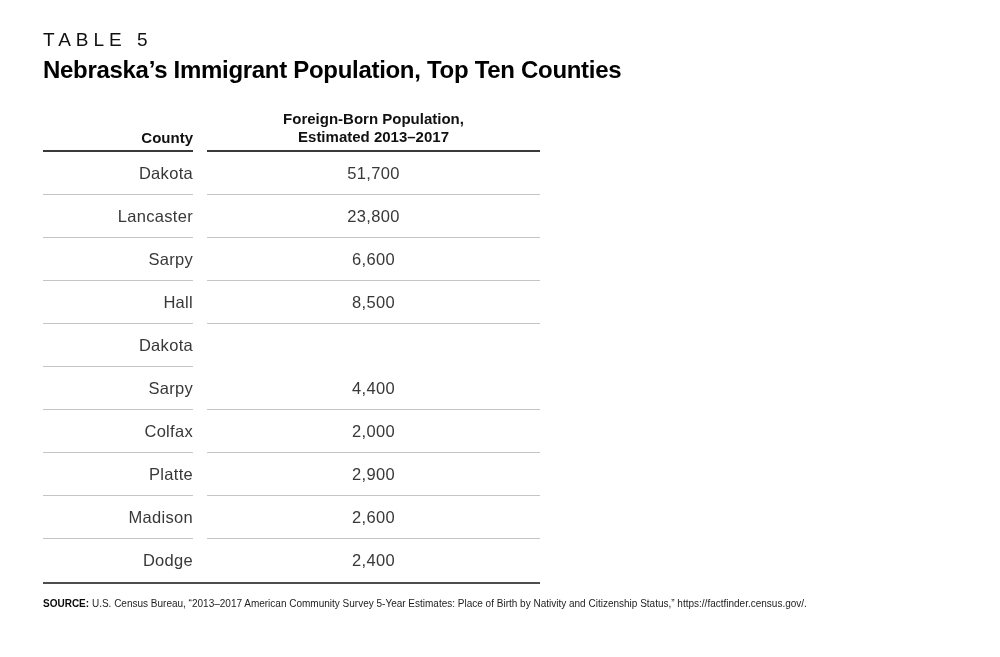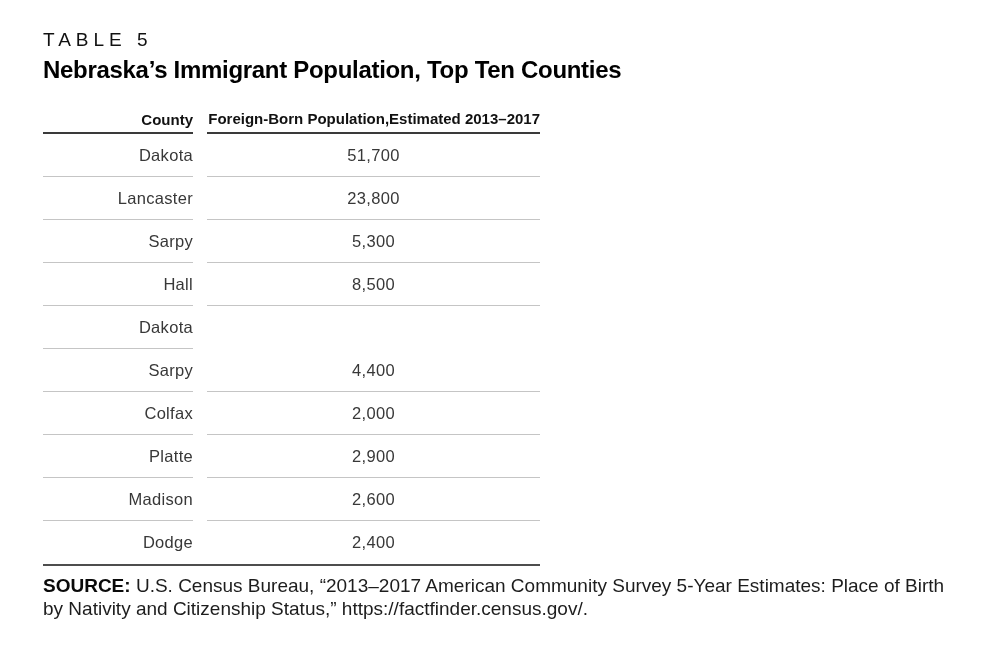--- a/index.html
+++ b/index.html
@@ -46,21 +46,21 @@
     padding-bottom: 4px;
   }
   .thead .cell.county {
     display: flex;
     align-items: flex-end;
     justify-content: flex-end;
     text-align: center;
   }
   .thead .cell.value {
     display: flex;
-    flex-direction: row;
+    flex-direction: column;
     justify-content: flex-end;
     text-align: center;
     line-height: 18px;
   }
   .cell.county { width: 150px; }
   .col-gap { width: 14px; flex: 0 0 14px; }
   .cell.value { width: 333px; }
   .trow { display: flex; }
   .trow .cell {
     display: flex;
@@ -74,21 +74,21 @@
   .trow .cell.county { justify-content: flex-end; text-align: right; }
   .trow .cell.value { justify-content: center; text-align: right; }
   .trow.last .cell { border-bottom: none; }
   .bottom-rule {
     width: 497px;
     border-top: 2px solid #4d4d4d;
   }
   .source {
     margin-top: 8px;
     width: 912px;
-    font-size: 19px;
+    font-size: 10px;
     line-height: 23px;
     color: #1d1d1d;
   }
   .source-label { font-weight: 700; color: #0a0a0a; }
 </style>
 </head>
 <body>
 
 <div class="figure">
 
@@ -115,21 +115,21 @@
 
     <div class="trow">
       <div class="cell county">Lancaster</div>
       <div class="col-gap"></div>
       <div class="cell value">23,800</div>
     </div>
 
     <div class="trow">
       <div class="cell county">Sarpy</div>
       <div class="col-gap"></div>
-      <div class="cell value">5,300</div>
+      <div class="cell value">6,600</div>
     </div>
 
     <div class="trow">
       <div class="cell county">Hall</div>
       <div class="col-gap"></div>
       <div class="cell value">8,500</div>
     </div>
 
     <div class="trow">
       <div class="cell county">Dakota</div>

